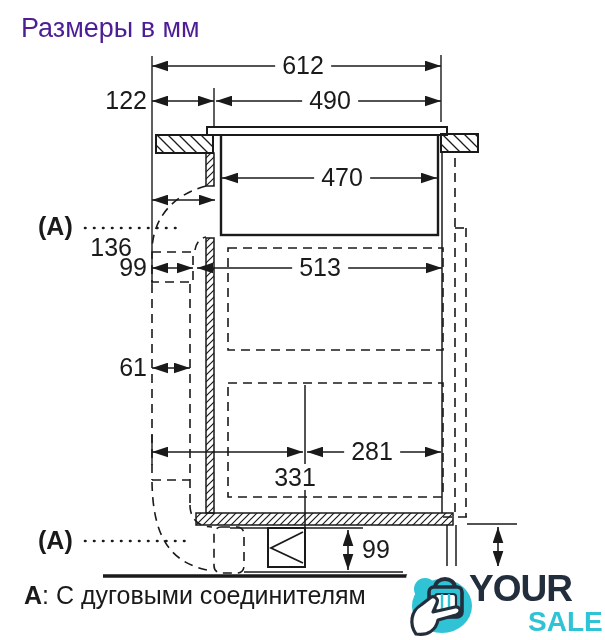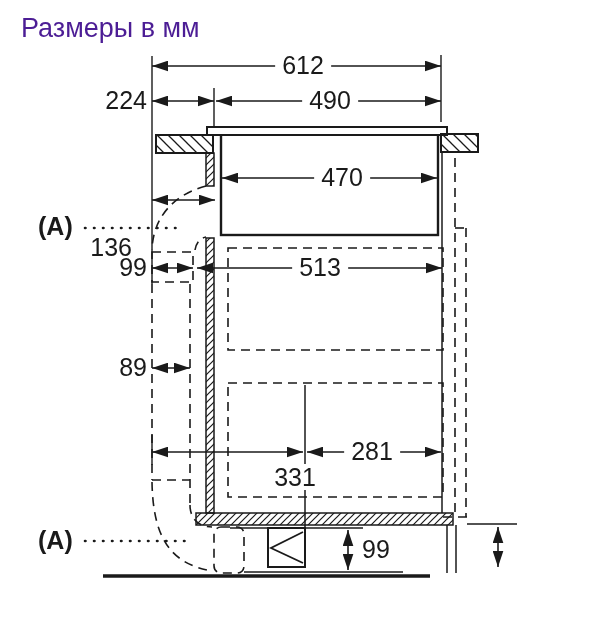--- a/index.html
+++ b/index.html
@@ -134,29 +134,45 @@
       <line x1="152" y1="452" x2="303" y2="452" marker-start="url(#ah)" marker-end="url(#ah)"></line>
       <line x1="307" y1="452" x2="441" y2="452" marker-start="url(#ah)" marker-end="url(#ah)"></line>
       <line x1="348" y1="530" x2="348" y2="570" marker-start="url(#ah)" marker-end="url(#ah)"></line>
       <line x1="498" y1="527" x2="498" y2="567" marker-start="url(#ah)" marker-end="url(#ah)"></line>
     </g>
   </svg>
 
   <div id="title">Размеры в мм</div>
 
   <span class="lbl center" style="left:296px;top:52px;margin-left:7px;">612</span>
-  <span class="lbl rightend" style="left:147px;top:87px;">224</span>
+  <span class="lbl rightend" style="left:147px;top:87px;">122</span>
   <span class="lbl center" style="left:330px;top:87px;">490</span>
   <span class="lbl center" style="left:330px;top:164px;margin-left:12px;">470</span>
   <span class="lbl rightend" style="left:132px;top:186px;margin-top:48px;">136</span>
   <span class="lbl rightend" style="left:147px;top:254px;">99</span>
   <span class="lbl center" style="left:320px;top:254px;">513</span>
-  <span class="lbl rightend" style="left:147px;top:354px;">89</span>
+  <span class="lbl rightend" style="left:147px;top:354px;">61</span>
   <span class="lbl center" style="left:255px;top:464px;margin-left:40px;">331</span>
   <span class="lbl center" style="left:372px;top:438px;">281</span>
   <span class="lbl" style="left:362px;top:536px;">99</span>
 
   <span class="lbl bold" style="left:38px;top:213px;">(A)</span>
   <span class="lbl bold" style="left:38px;top:527px;">(A)</span>
 
+  <div id="caption">
+    <span class="cap-prefix">А</span><span>: С дуговыми соединителям</span>
+  </div>
 
+  <div id="logo-box">
+    <svg id="logo-icon" width="74" height="74" viewBox="0 0 74 74">
+      <ellipse cx="36" cy="40" rx="30" ry="27" fill="#2fc3d5"></ellipse>
+      <circle cx="19" cy="23" r="11" fill="#2fc3d5"></circle>
+      <path d="M29,22 C29,10 49,10 49,22" fill="none" stroke="#232e3d" stroke-width="4"></path>
+      <rect x="23" y="21" width="33" height="30" rx="5" fill="#2fc3d5" stroke="#232e3d" stroke-width="3.6"></rect>
+      <rect x="29" y="28" width="21" height="17" rx="3" fill="#ffffff" stroke="#232e3d" stroke-width="2.2"></rect>
+      <path d="M36,28 V45 M43,28 V45" stroke="#2fc3d5" stroke-width="2.4"></path>
+      <path d="M10,68 C3,58 5,45 15,39 L24,32 C27,29 33,32 31,37 L27,46 L49,41 C55,40 56,47 50,49 L32,54 C30,64 22,70 10,68 Z" fill="#ffffff" stroke="#232e3d" stroke-width="3.2" stroke-linejoin="round"></path>
+    </svg>
+    <span id="logo-word-top">YOUR</span>
+    <span id="logo-word-bottom">SALE</span>
+  </div>
 
 </div>
 
 </body></html>

